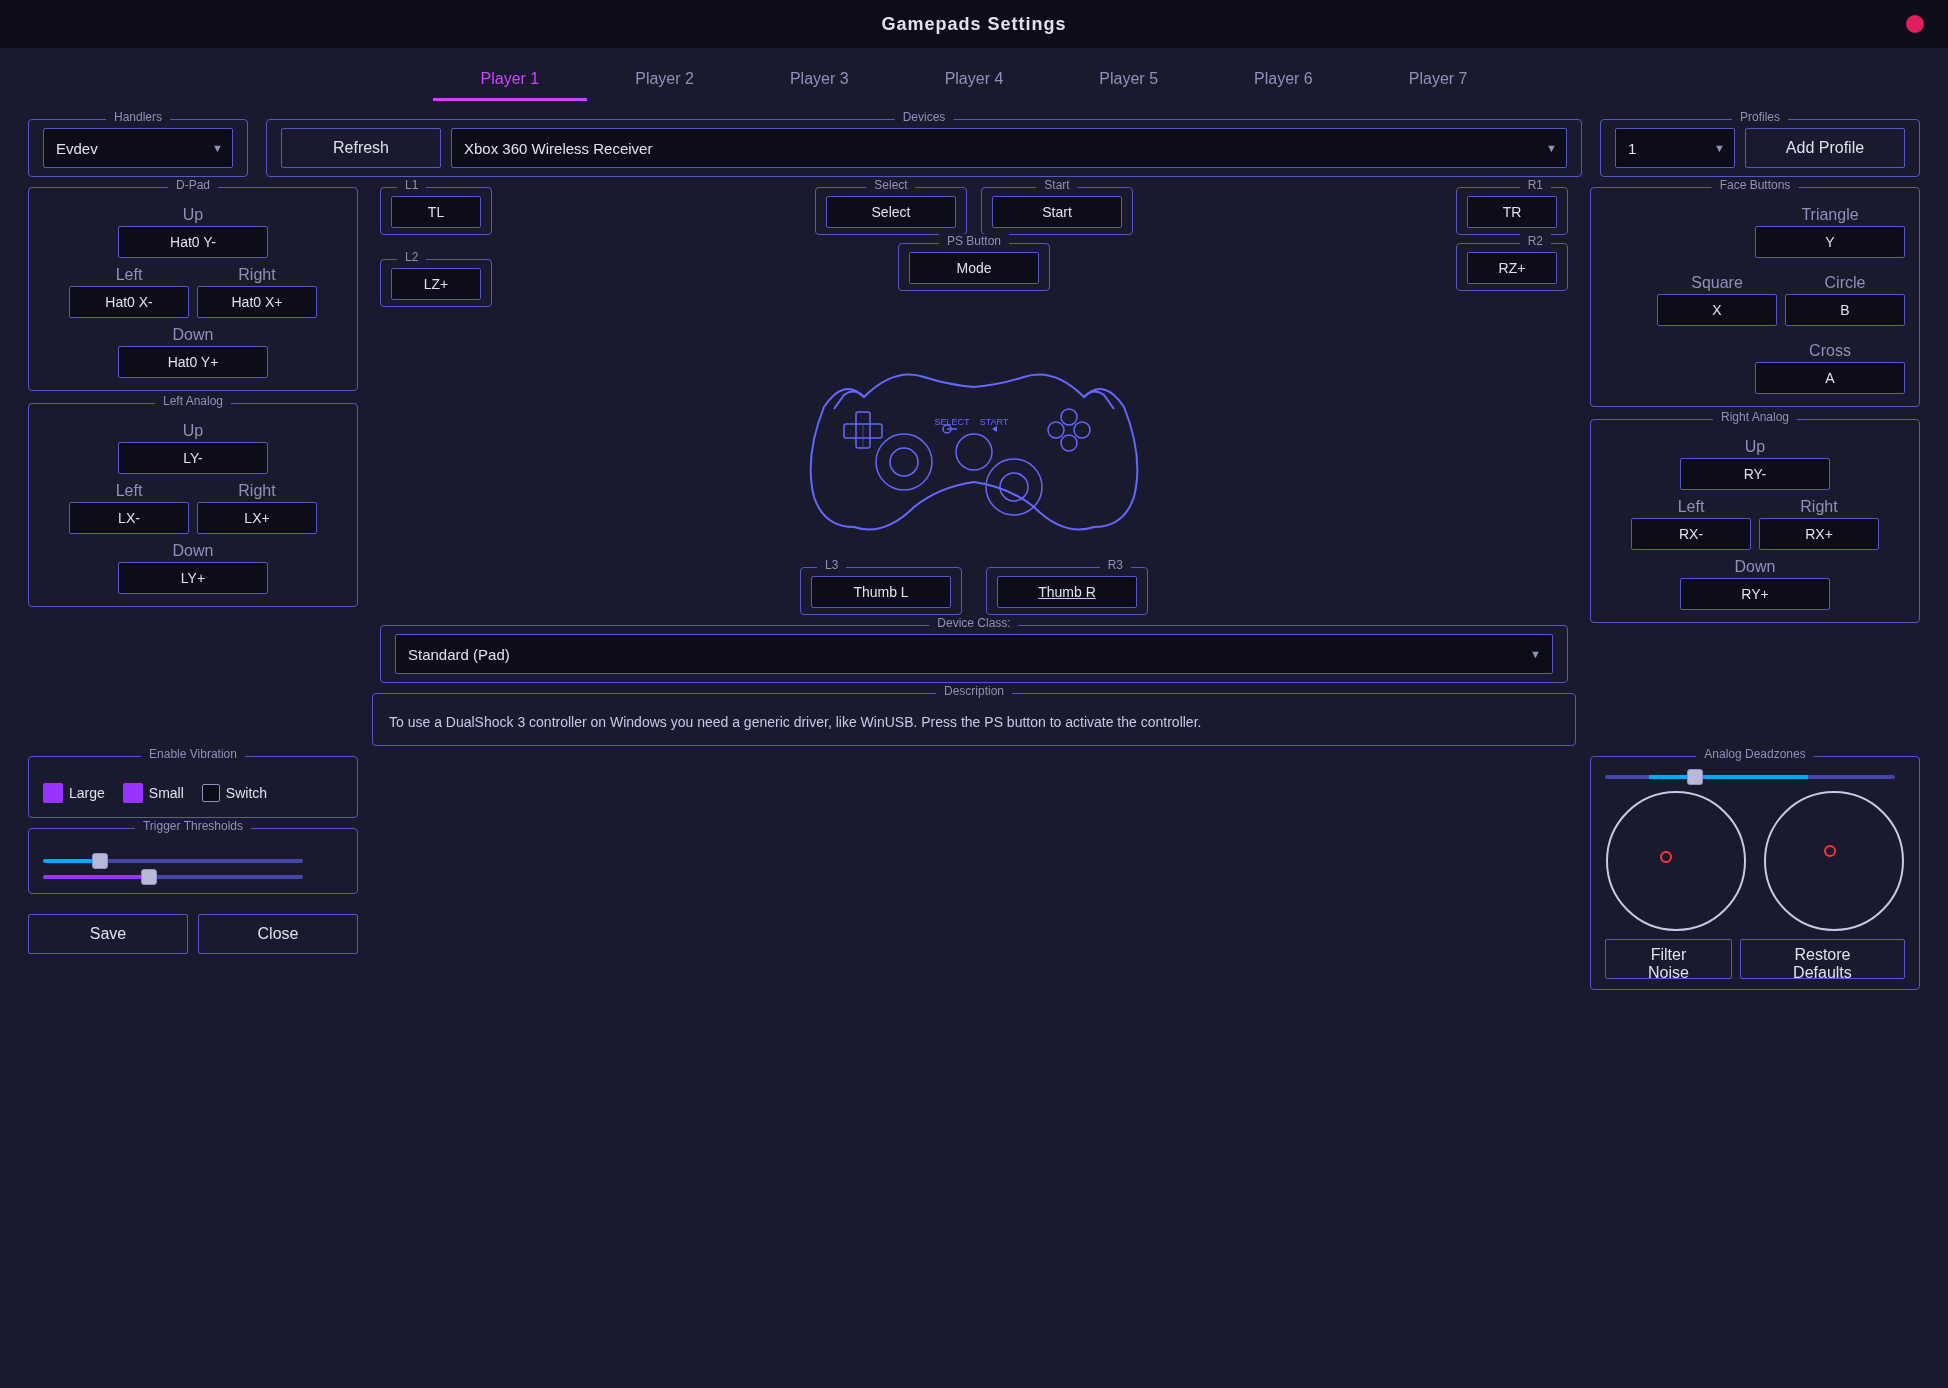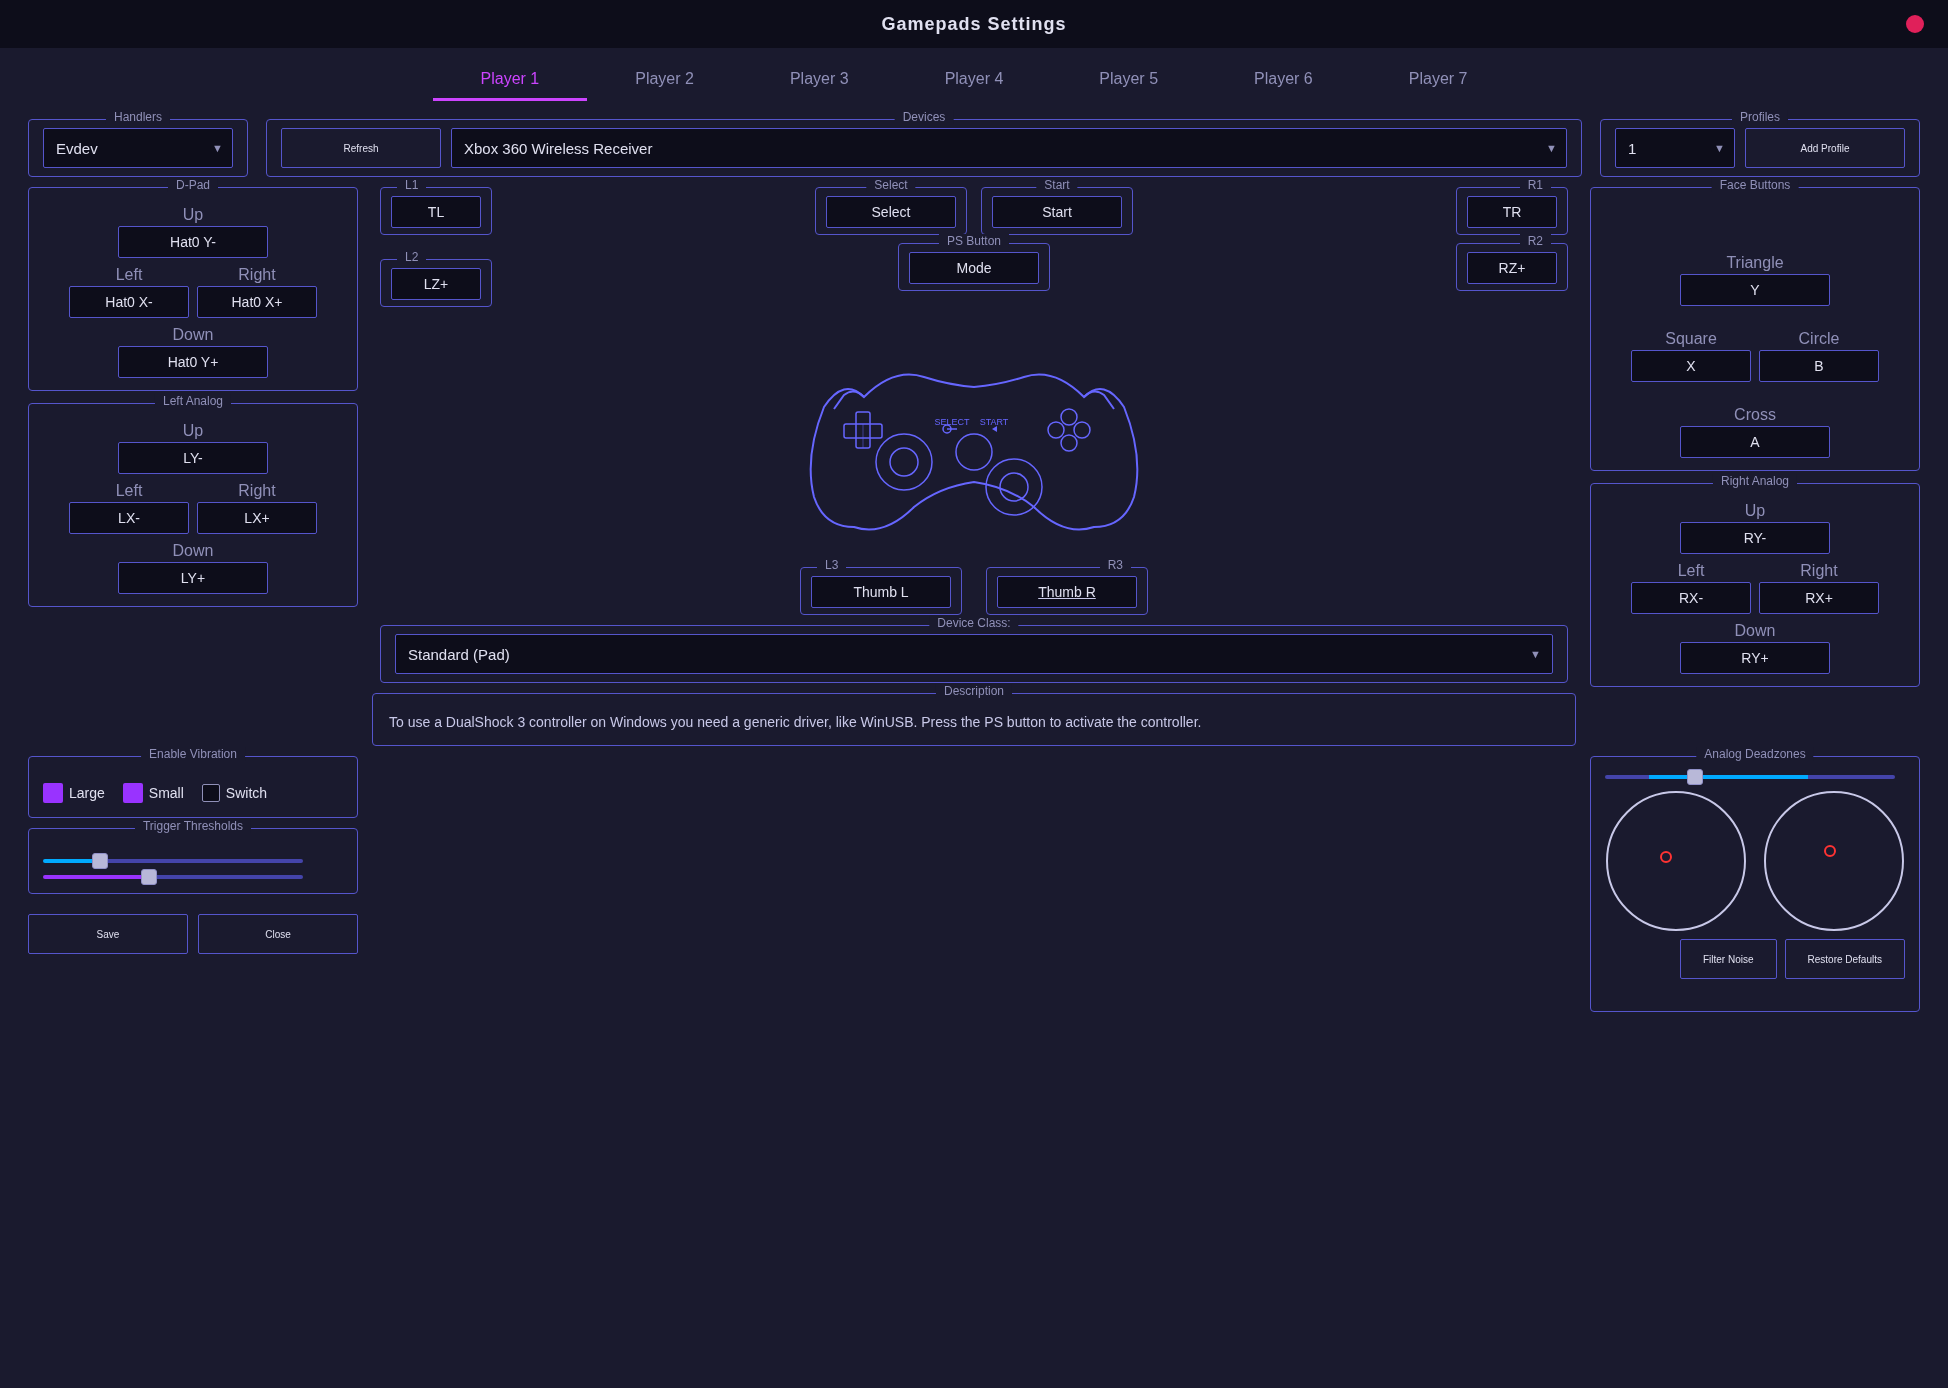--- a/index.html
+++ b/index.html
@@ -103,21 +103,21 @@
       transform: translateY(-50%);
       color: #9090b8;
       pointer-events: none;
       font-size: 11px;
     }
     .btn {
       background: #1a1a2e;
       border: 1.5px solid #5555cc;
       color: #e0e0f0;
       padding: 6px 22px;
-      font-size: 10px;
+      font-size: 16px;
       border-radius: 2px;
       cursor: pointer;
       height: 40px;
     }
 
     
     .middle-row {
       display: flex;
       gap: 14px;
     }
@@ -368,21 +368,21 @@
 
     
     .save-close-row {
       display: flex;
       gap: 10px;
       margin-top: 10px;
     }
 
     
     .deadzone-box {
-      padding: 18px 14px 32px;
+      padding: 18px 14px 10px;
       flex: 1;
     }
     .deadzone-slider-row {
       display: flex;
       align-items: center;
       gap: 10px;
       margin-bottom: 12px;
     }
     .deadzone-circles {
       display: flex;
@@ -664,21 +664,21 @@
         <span class="panel-label">Description</span>
         <p class="description-text">To use a DualShock 3 controller on Windows you need a generic driver, like WinUSB. Press the PS button to activate the controller.</p>
       </div>
 
     </div>
 
     <div class="right-col">
 
       <div class="panel-box face-btn-box">
         <span class="panel-label">Face Buttons</span>
-        <div style="display:flex; flex-direction:column; align-items:center; gap:24px;margin-top:48px;">
+        <div style="display:flex; flex-direction:column; align-items:flex-end; gap:16px;">
           <div class="map-btn-wrap">
             <span class="map-btn-label">Triangle</span>
             <div class="map-btn map-btn-wide">Y</div>
           </div>
           <div style="display:flex; gap:8px;">
             <div class="map-btn-wrap">
               <span class="map-btn-label">Square</span>
               <div class="map-btn">X</div>
             </div>
             <div class="map-btn-wrap">

